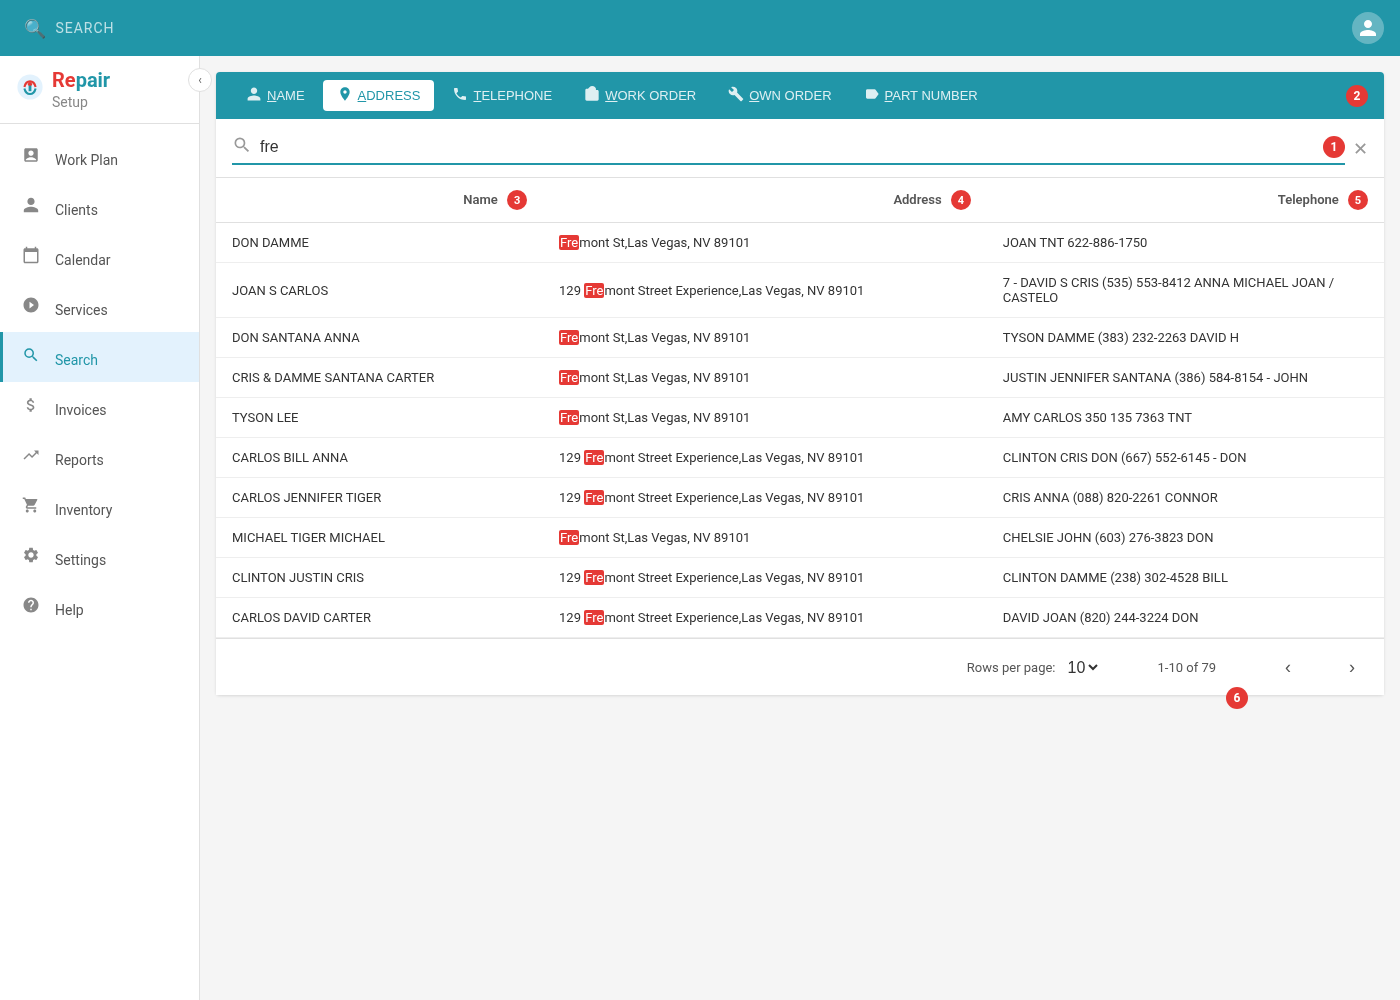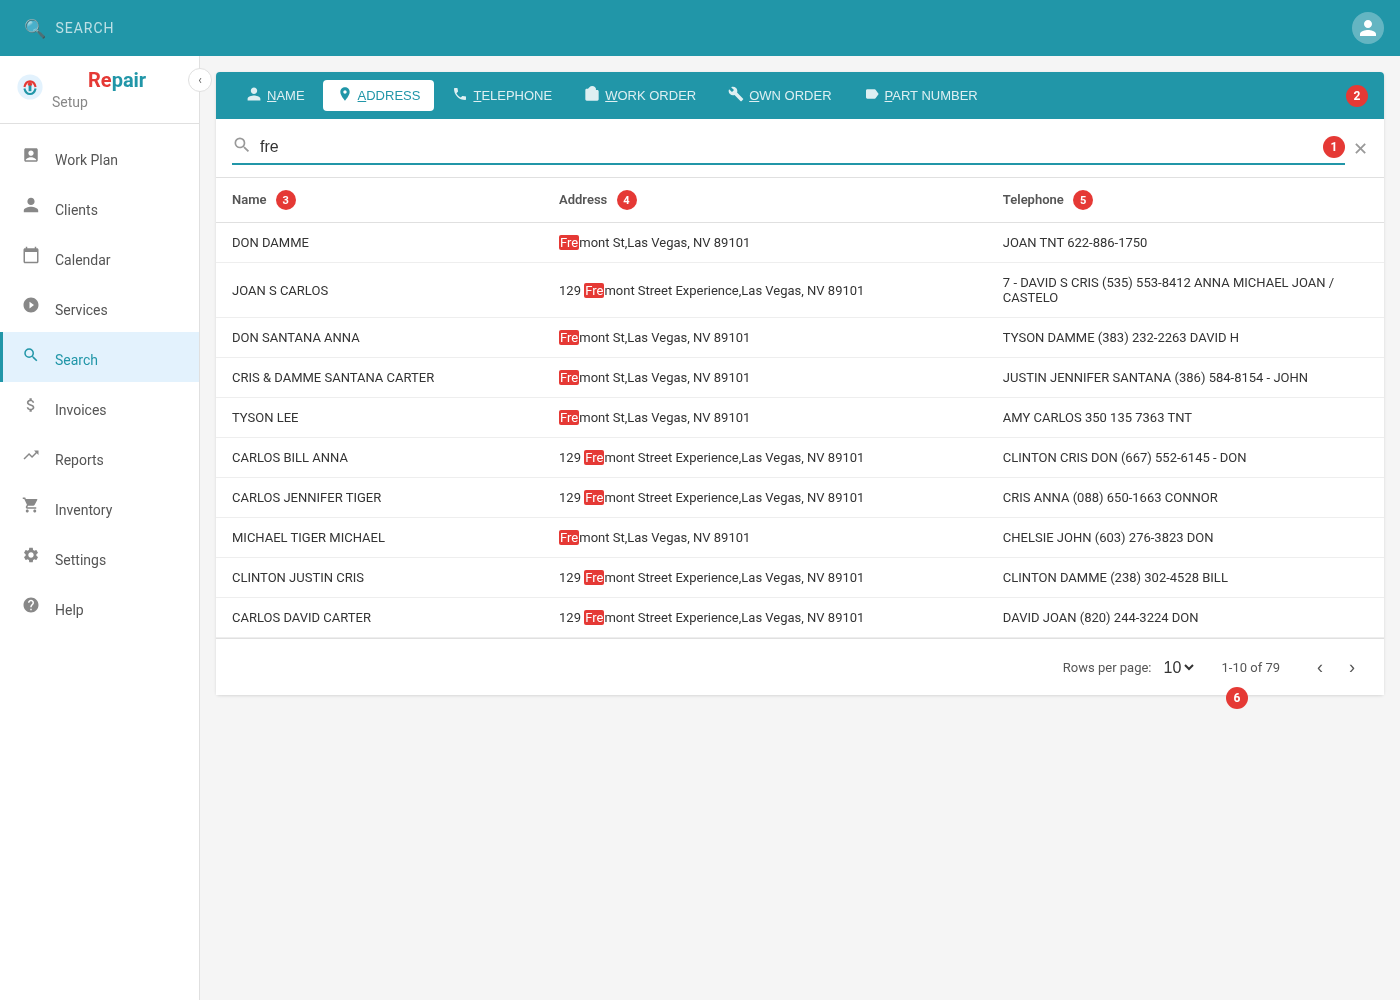--- a/index.html
+++ b/index.html
@@ -42,21 +42,21 @@
       display: flex;
       flex-direction: column;
       flex-shrink: 0;
     }
     .sidebar-logo {
       padding: 12px 16px;
       border-bottom: 1px solid #e0e0e0;
       display: flex;
       align-items: center;
     }
-    .sidebar-logo-text { font-size: 20px; font-weight: bold; margin-left: 36px; }
+    .sidebar-logo-text { font-size: 20px; font-weight: bold; }
     .sidebar-logo-text .re { color: #e53935; }
     .sidebar-logo-text .pair { color: #2196a8; }
     .logo-icon { margin-right: 8px; font-size: 20px; }
     .collapse-btn {
       position: absolute;
       left: 188px;
       top: 68px;
       width: 24px; height: 24px;
       background: white;
       border: 1px solid #e0e0e0;
@@ -171,21 +171,21 @@
       margin-left: 8px;
     }
     .clear-btn { color: #999; cursor: pointer; font-size: 18px; margin-left: 8px; }
 
     
     .table-area { width: 100%; }
     table { width: 100%; border-collapse: collapse; }
     thead tr { background: white; }
     thead th {
       padding: 12px 16px;
-      text-align: left;
+      text-align: right;
       font-size: 13px;
       color: #555;
       font-weight: 600;
       border-bottom: 1px solid #e0e0e0;
       position: relative;
     }
     .th-badge {
       display: inline-flex;
       align-items: center;
       justify-content: center;
@@ -217,20 +217,21 @@
     .pagination {
       display: flex;
       align-items: center;
       justify-content: flex-end;
       padding: 12px 16px;
       background: white;
       border-top: 1px solid #e0e0e0;
       font-size: 13px;
       color: #555;
       position: relative;
+      gap: 32px;
     }
     .rows-per-page { display: flex; align-items: center; gap: 8px; }
     .rpp-select {
       border: none;
       font-size: 16px;
       color: #333;
       background: transparent;
       cursor: pointer;
     }
     .page-info { margin: 0 24px; }
@@ -502,21 +503,21 @@
                 <td>AMY CARLOS 350 135 7363 TNT</td>
               </tr>
               <tr>
                 <td>CARLOS BILL ANNA</td>
                 <td>129 <span class="highlight">Fre</span>mont Street Experience,Las Vegas, NV 89101</td>
                 <td>CLINTON CRIS DON (667) 552-6145 - DON</td>
               </tr>
               <tr>
                 <td>CARLOS JENNIFER TIGER</td>
                 <td>129 <span class="highlight">Fre</span>mont Street Experience,Las Vegas, NV 89101</td>
-                <td>CRIS ANNA (088) 650-1663 CONNOR</td>
+                <td>CRIS ANNA (088) 820-2261 CONNOR</td>
               </tr>
               <tr>
                 <td>MICHAEL TIGER MICHAEL</td>
                 <td><span class="highlight">Fre</span>mont St,Las Vegas, NV 89101</td>
                 <td>CHELSIE JOHN (603) 276-3823 DON</td>
               </tr>
               <tr>
                 <td>CLINTON JUSTIN CRIS</td>
                 <td>129 <span class="highlight">Fre</span>mont Street Experience,Las Vegas, NV 89101</td>
                 <td>CLINTON DAMME (238) 302-4528 BILL</td>

